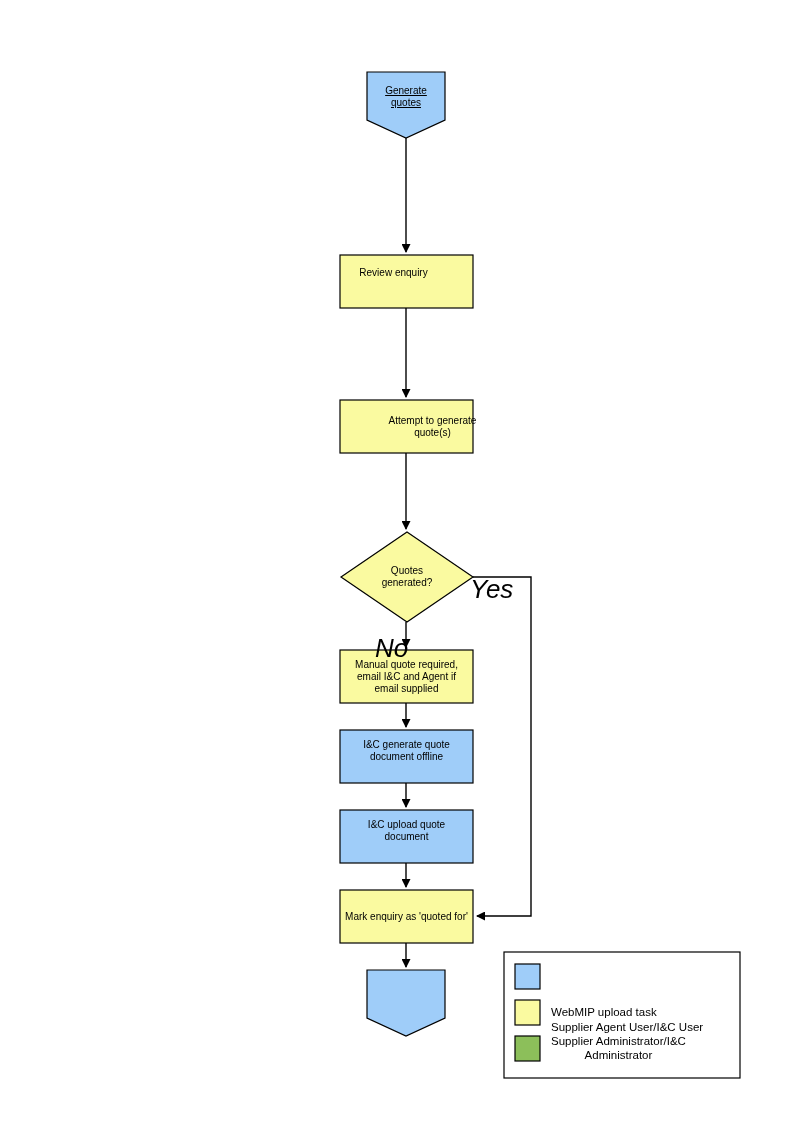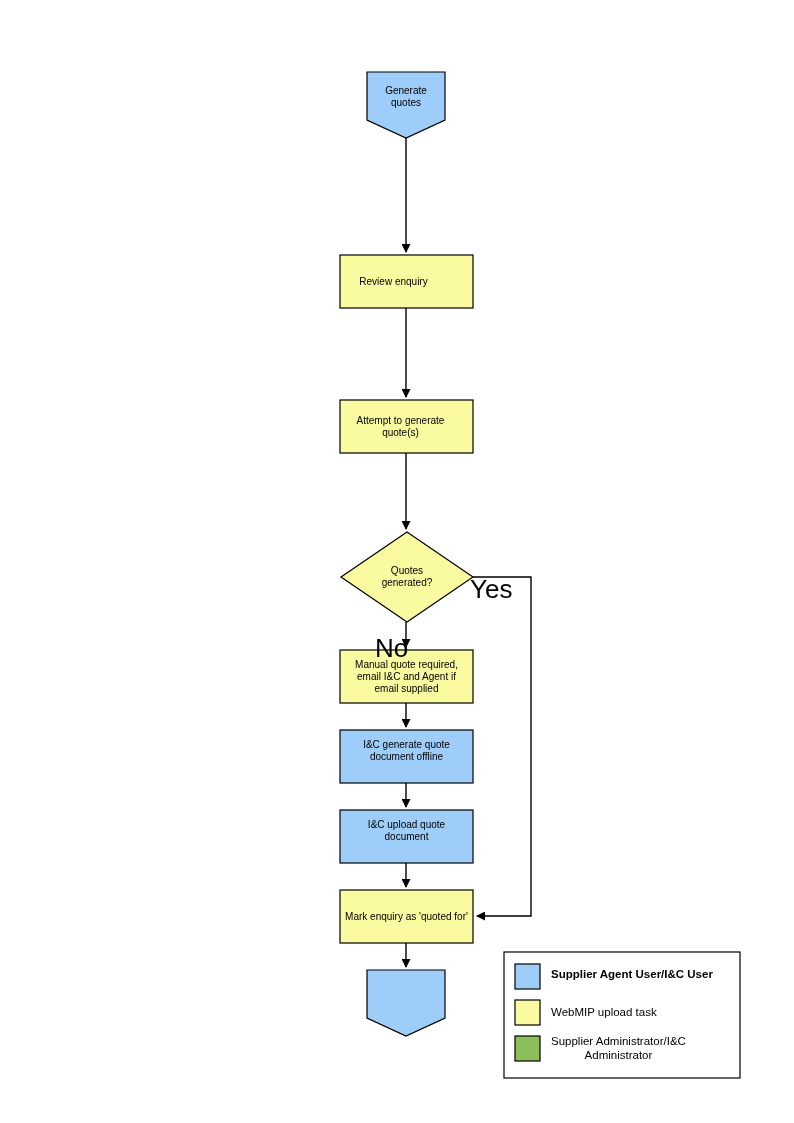--- a/index.html
+++ b/index.html
@@ -41,20 +41,21 @@
     justify-content: center;
     pointer-events: none;
   }
   .branch-label {
     position: absolute;
     font-family: "Liberation Sans", sans-serif;
     font-size: 26px;
     line-height: 26px;
     color: #000000;
     white-space: nowrap;
+    font-style: italic;
   }
   .legend-label {
     position: absolute;
     font-family: "Liberation Sans", sans-serif;
     font-size: 11.5px;
     line-height: 14px;
     color: #000000;
     white-space: pre-line;
   }
 </style>
@@ -106,26 +107,26 @@
 
     <path d="M473,577 L531,577 L531,916 L477,916" fill="none" stroke="#000000" stroke-width="1.4" marker-end="url(#arrowhead)"></path>
 
     <rect x="504" y="952" width="236" height="126" fill="#FFFFFF" stroke="#000000" stroke-width="1.2"></rect>
 
     <rect x="515" y="964" width="25" height="25" fill="#9FCDF9" stroke="#000000" stroke-width="1.2"></rect>
     <rect x="515" y="1000" width="25" height="25" fill="#FAFAA0" stroke="#000000" stroke-width="1.2"></rect>
     <rect x="515" y="1036" width="25" height="25" fill="#8CBF5A" stroke="#000000" stroke-width="1.2"></rect>
   </svg>
 
-  <div class="node-label" style="left:367px; top:72px; width:78px; height:50px;">Generate
+  <div class="node-label" style="left:367px; top:72px; width:78px; height:50px;text-decoration:underline;">Generate
 quotes</div>
 
-  <div class="node-label" style="left:340px; top:255px; width:107px; height:53px;">Review enquiry</div>
+  <div class="node-label" style="left:340px; top:246px; width:107px; height:53px;">Review enquiry</div>
 
-  <div class="node-label" style="left:340px; top:400px; width:121px; height:53px;">Attempt to generate
+  <div class="node-label" style="left:340px; top:400px; width:121px; height:53px;padding-left:32px;">Attempt to generate
 quote(s)</div>
 
   <div class="node-label" style="left:341px; top:532px; width:132px; height:90px;">Quotes
 generated?</div>
 
   <div class="node-label" style="left:340px; top:650px; width:133px; height:53px;">Manual quote required,
 email I&amp;C and Agent if
 email supplied</div>
 
   <div class="node-label" style="left:340px; top:730px; width:133px; height:41px;">I&amp;C generate quote
@@ -134,20 +135,20 @@
   <div class="node-label" style="left:340px; top:810px; width:133px; height:42px;">I&amp;C upload quote
 document</div>
 
   <div class="node-label" style="left:338px; top:890px; width:137px; height:54px;">Mark enquiry as 'quoted for'</div>
 
 
   <div class="branch-label" style="left:470px; top:576px;">Yes</div>
 
   <div class="branch-label" style="left:375px; top:635px;">No</div>
 
-  <div class="legend-label" style="left:551px; top:967px;font-weight:bold;">Supplier Agent User/I&amp;C User</div>
+  <div class="legend-label" style="left:551px; top:1020px;">Supplier Agent User/I&amp;C User</div>
 
   <div class="legend-label" style="left:551px; top:1005px;">WebMIP upload task</div>
 
   <div class="legend-label" style="left:551px; top:1034px;text-align:center;">Supplier Administrator/I&amp;C
 Administrator</div>
 
 </div>
 
 </body></html>

